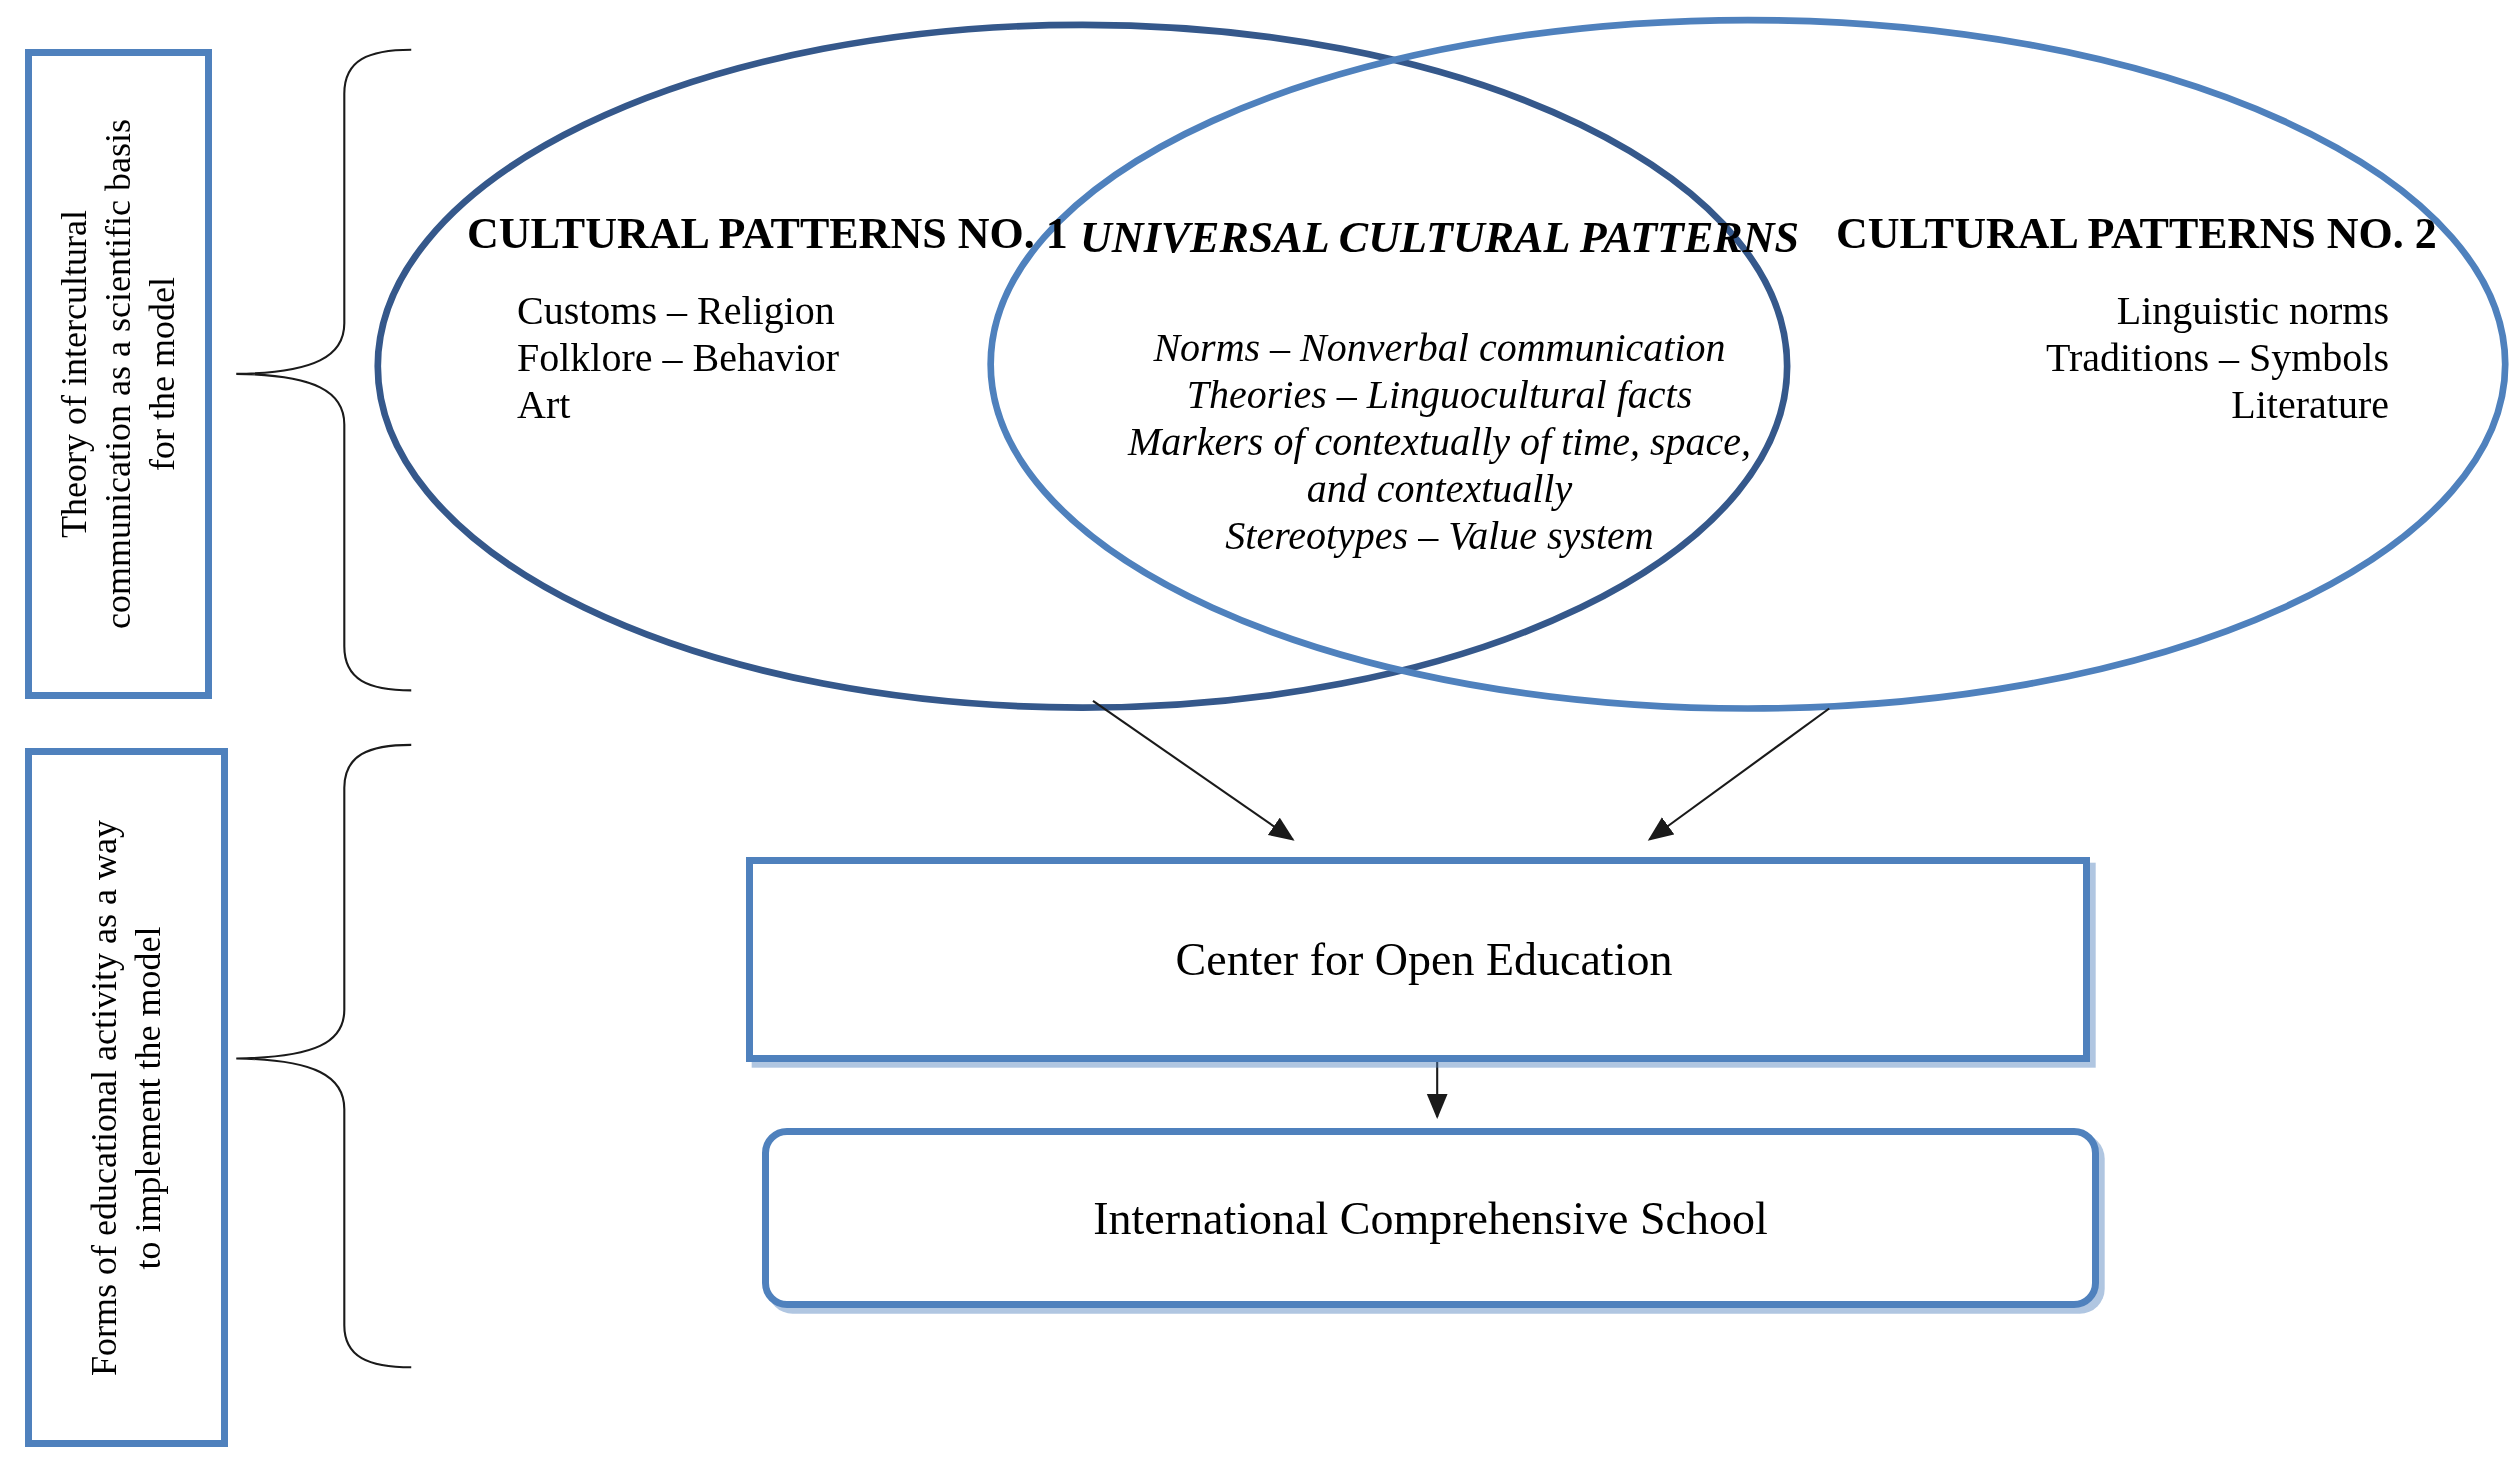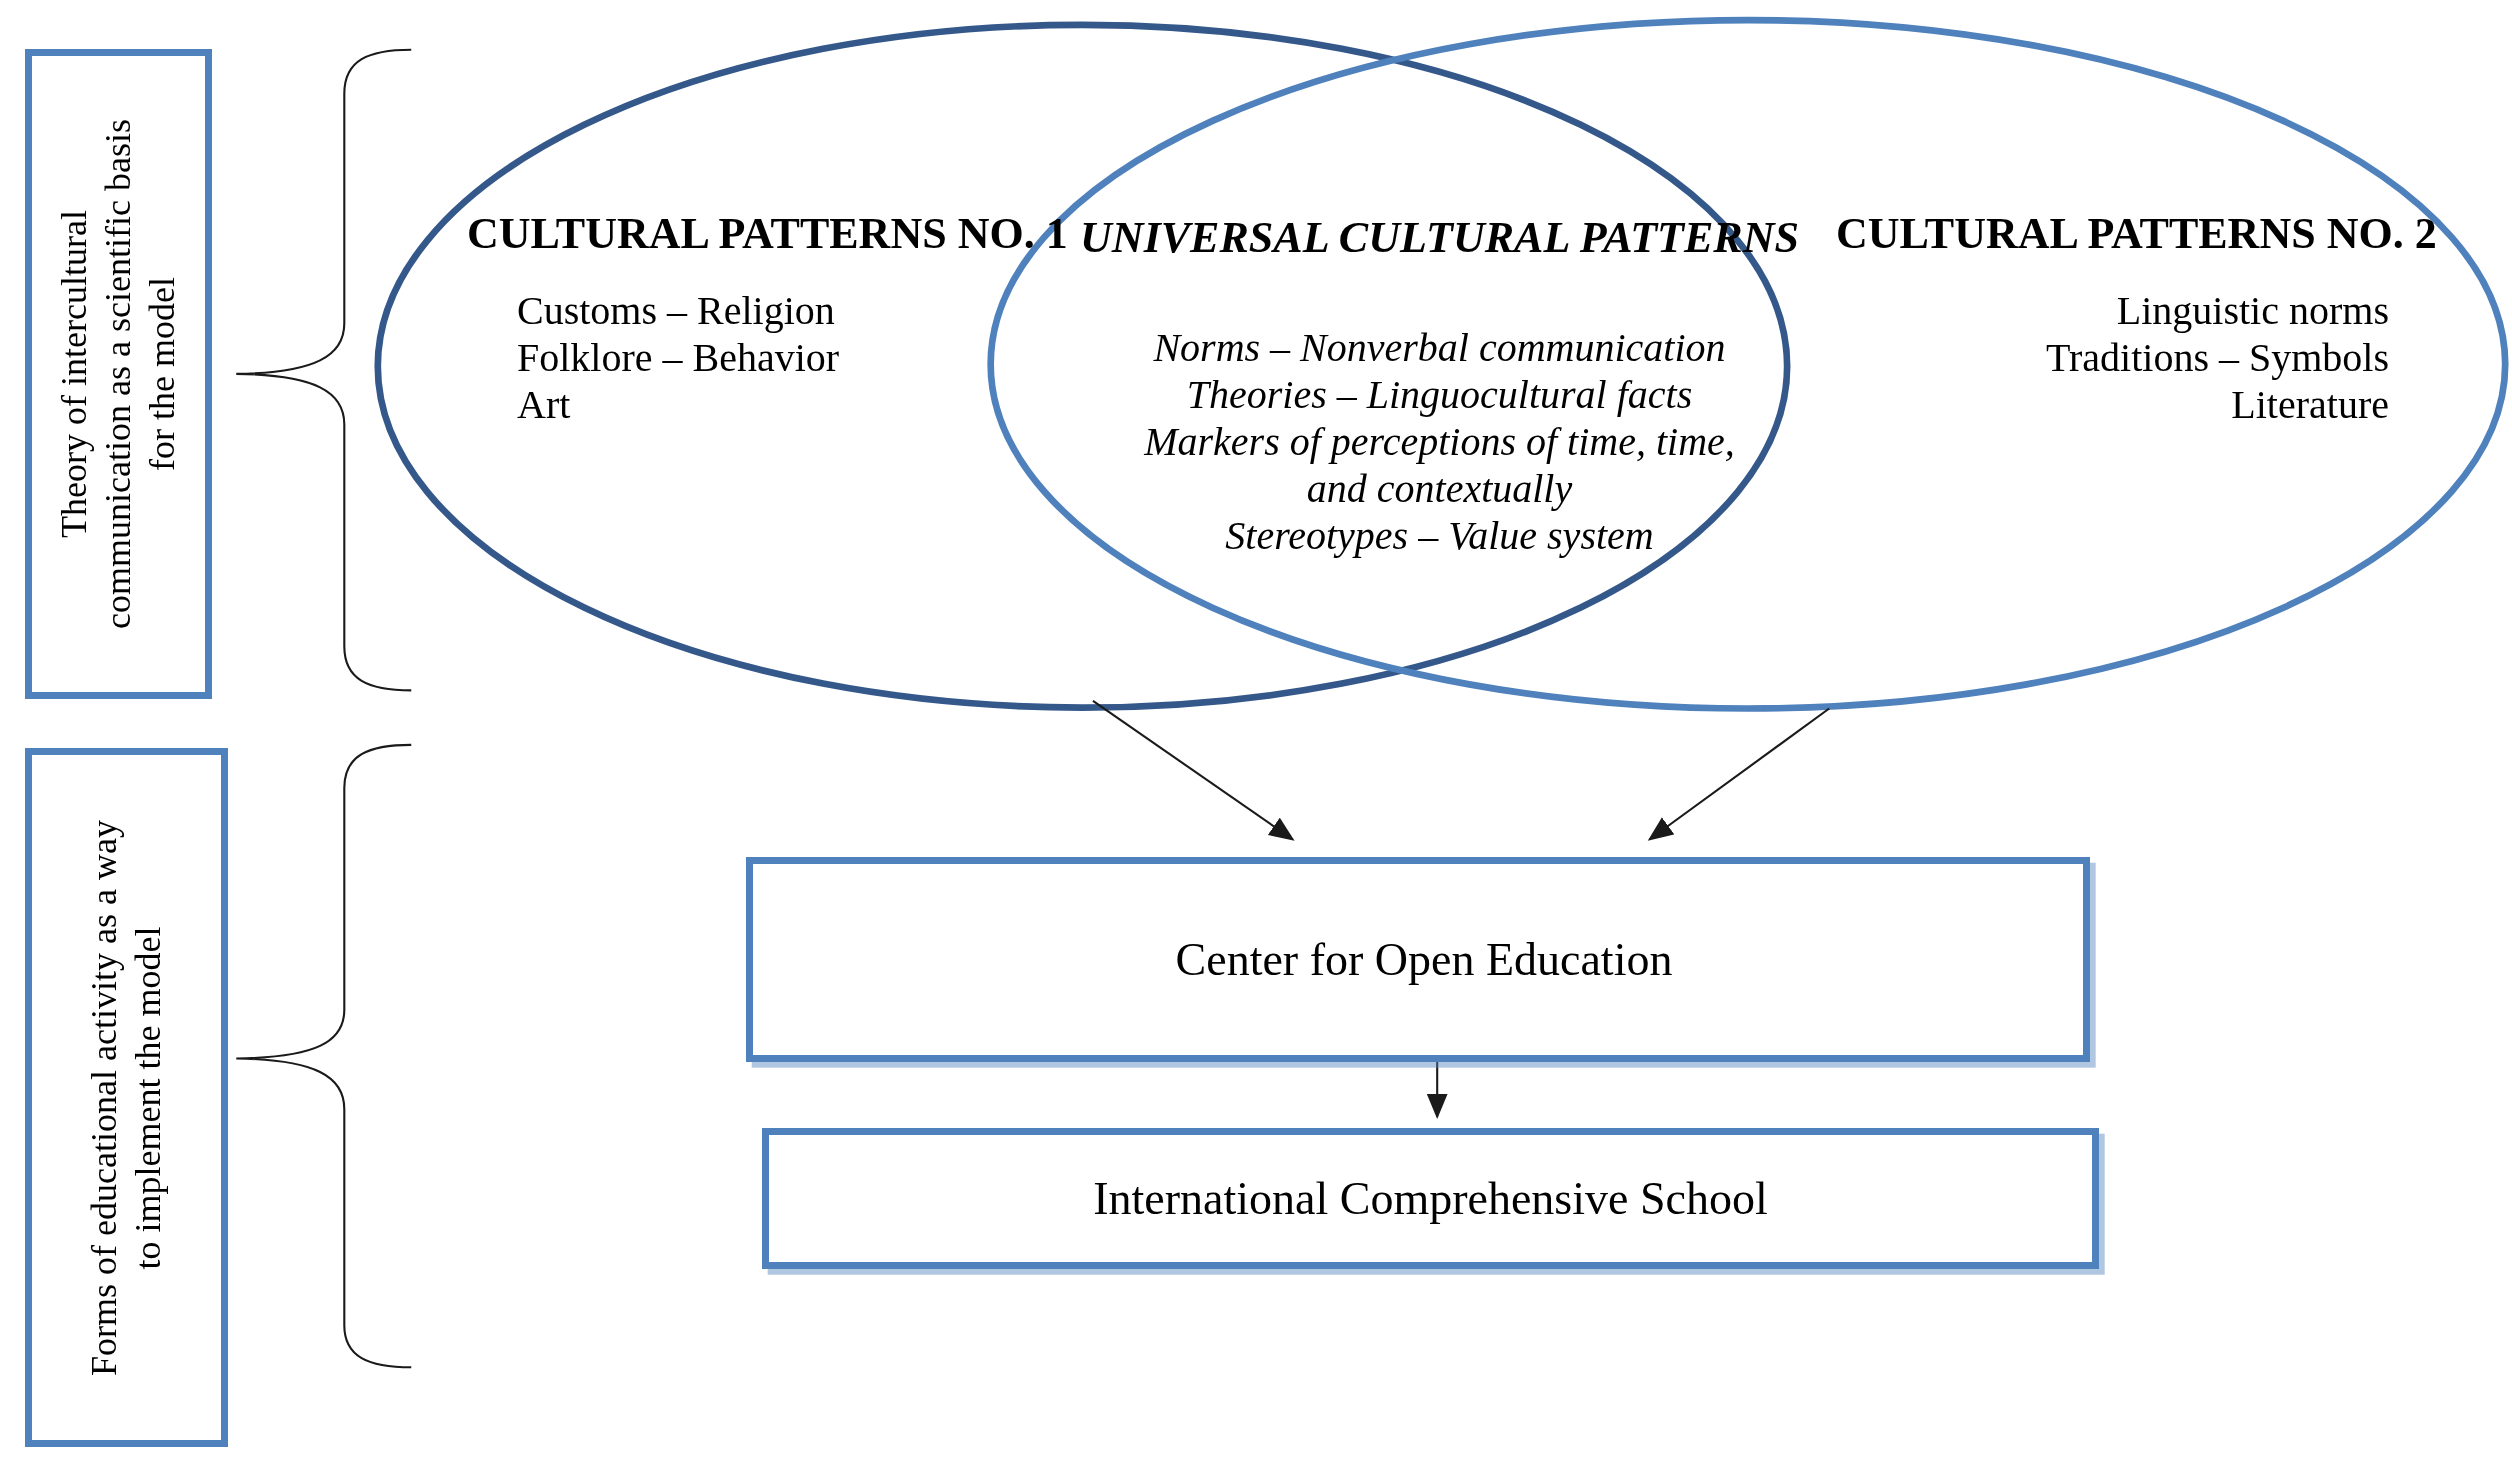--- a/index.html
+++ b/index.html
@@ -35,21 +35,21 @@
 
   
   .flow-box {
     position: absolute; box-sizing: border-box;
     border: 7.7px solid #4f81bd; background: #fff;
     box-shadow: 5.7px 5.7px 0 rgba(79, 129, 189, 0.45);
     display: flex; align-items: center; justify-content: center;
     font-size: 46px;
   }
   .flow-center { left: 746px; top: 857px;  width: 1344px; height: 205px; padding-left: 12px; }
-  .flow-school { left: 762px; top: 1128px; width: 1337px; height: 141px; }
+  .flow-school { left: 762px; top: 1128px; width: 1337px; height: 180px; border-radius: 25px; }
 </style>
 </head>
 <body>
 
 <div class="canvas">
 
   <svg class="layer" viewBox="0 0 2627 1528">
     <defs>
       <marker id="arw" markerWidth="13" markerHeight="11" refX="11" refY="5" orient="auto">
         <path d="M0,0 L12,5 L0,10 z" fill="#1a1a1a"></path>
@@ -86,21 +86,21 @@
   <div class="venn-list vl-left-list">
     <div>Customs – Religion</div>
     <div>Folklore – Behavior</div>
     <div>Art</div>
   </div>
 
   <div class="venn-heading vl-center-heading">UNIVERSAL CULTURAL PATTERNS</div>
   <div class="venn-list vl-center-list">
     <div>Norms – Nonverbal communication</div>
     <div>Theories – Linguocultural facts</div>
-    <div>Markers of perceptions of time, time,</div>
+    <div>Markers of contextually of time, space,</div>
     <div>and contextually</div>
     <div>Stereotypes – Value system</div>
   </div>
 
   <div class="venn-heading vl-right-heading">CULTURAL PATTERNS NO. 2</div>
   <div class="venn-list vl-right-list">
     <div>Linguistic norms</div>
     <div>Traditions – Symbols</div>
     <div>Literature</div>
   </div>

